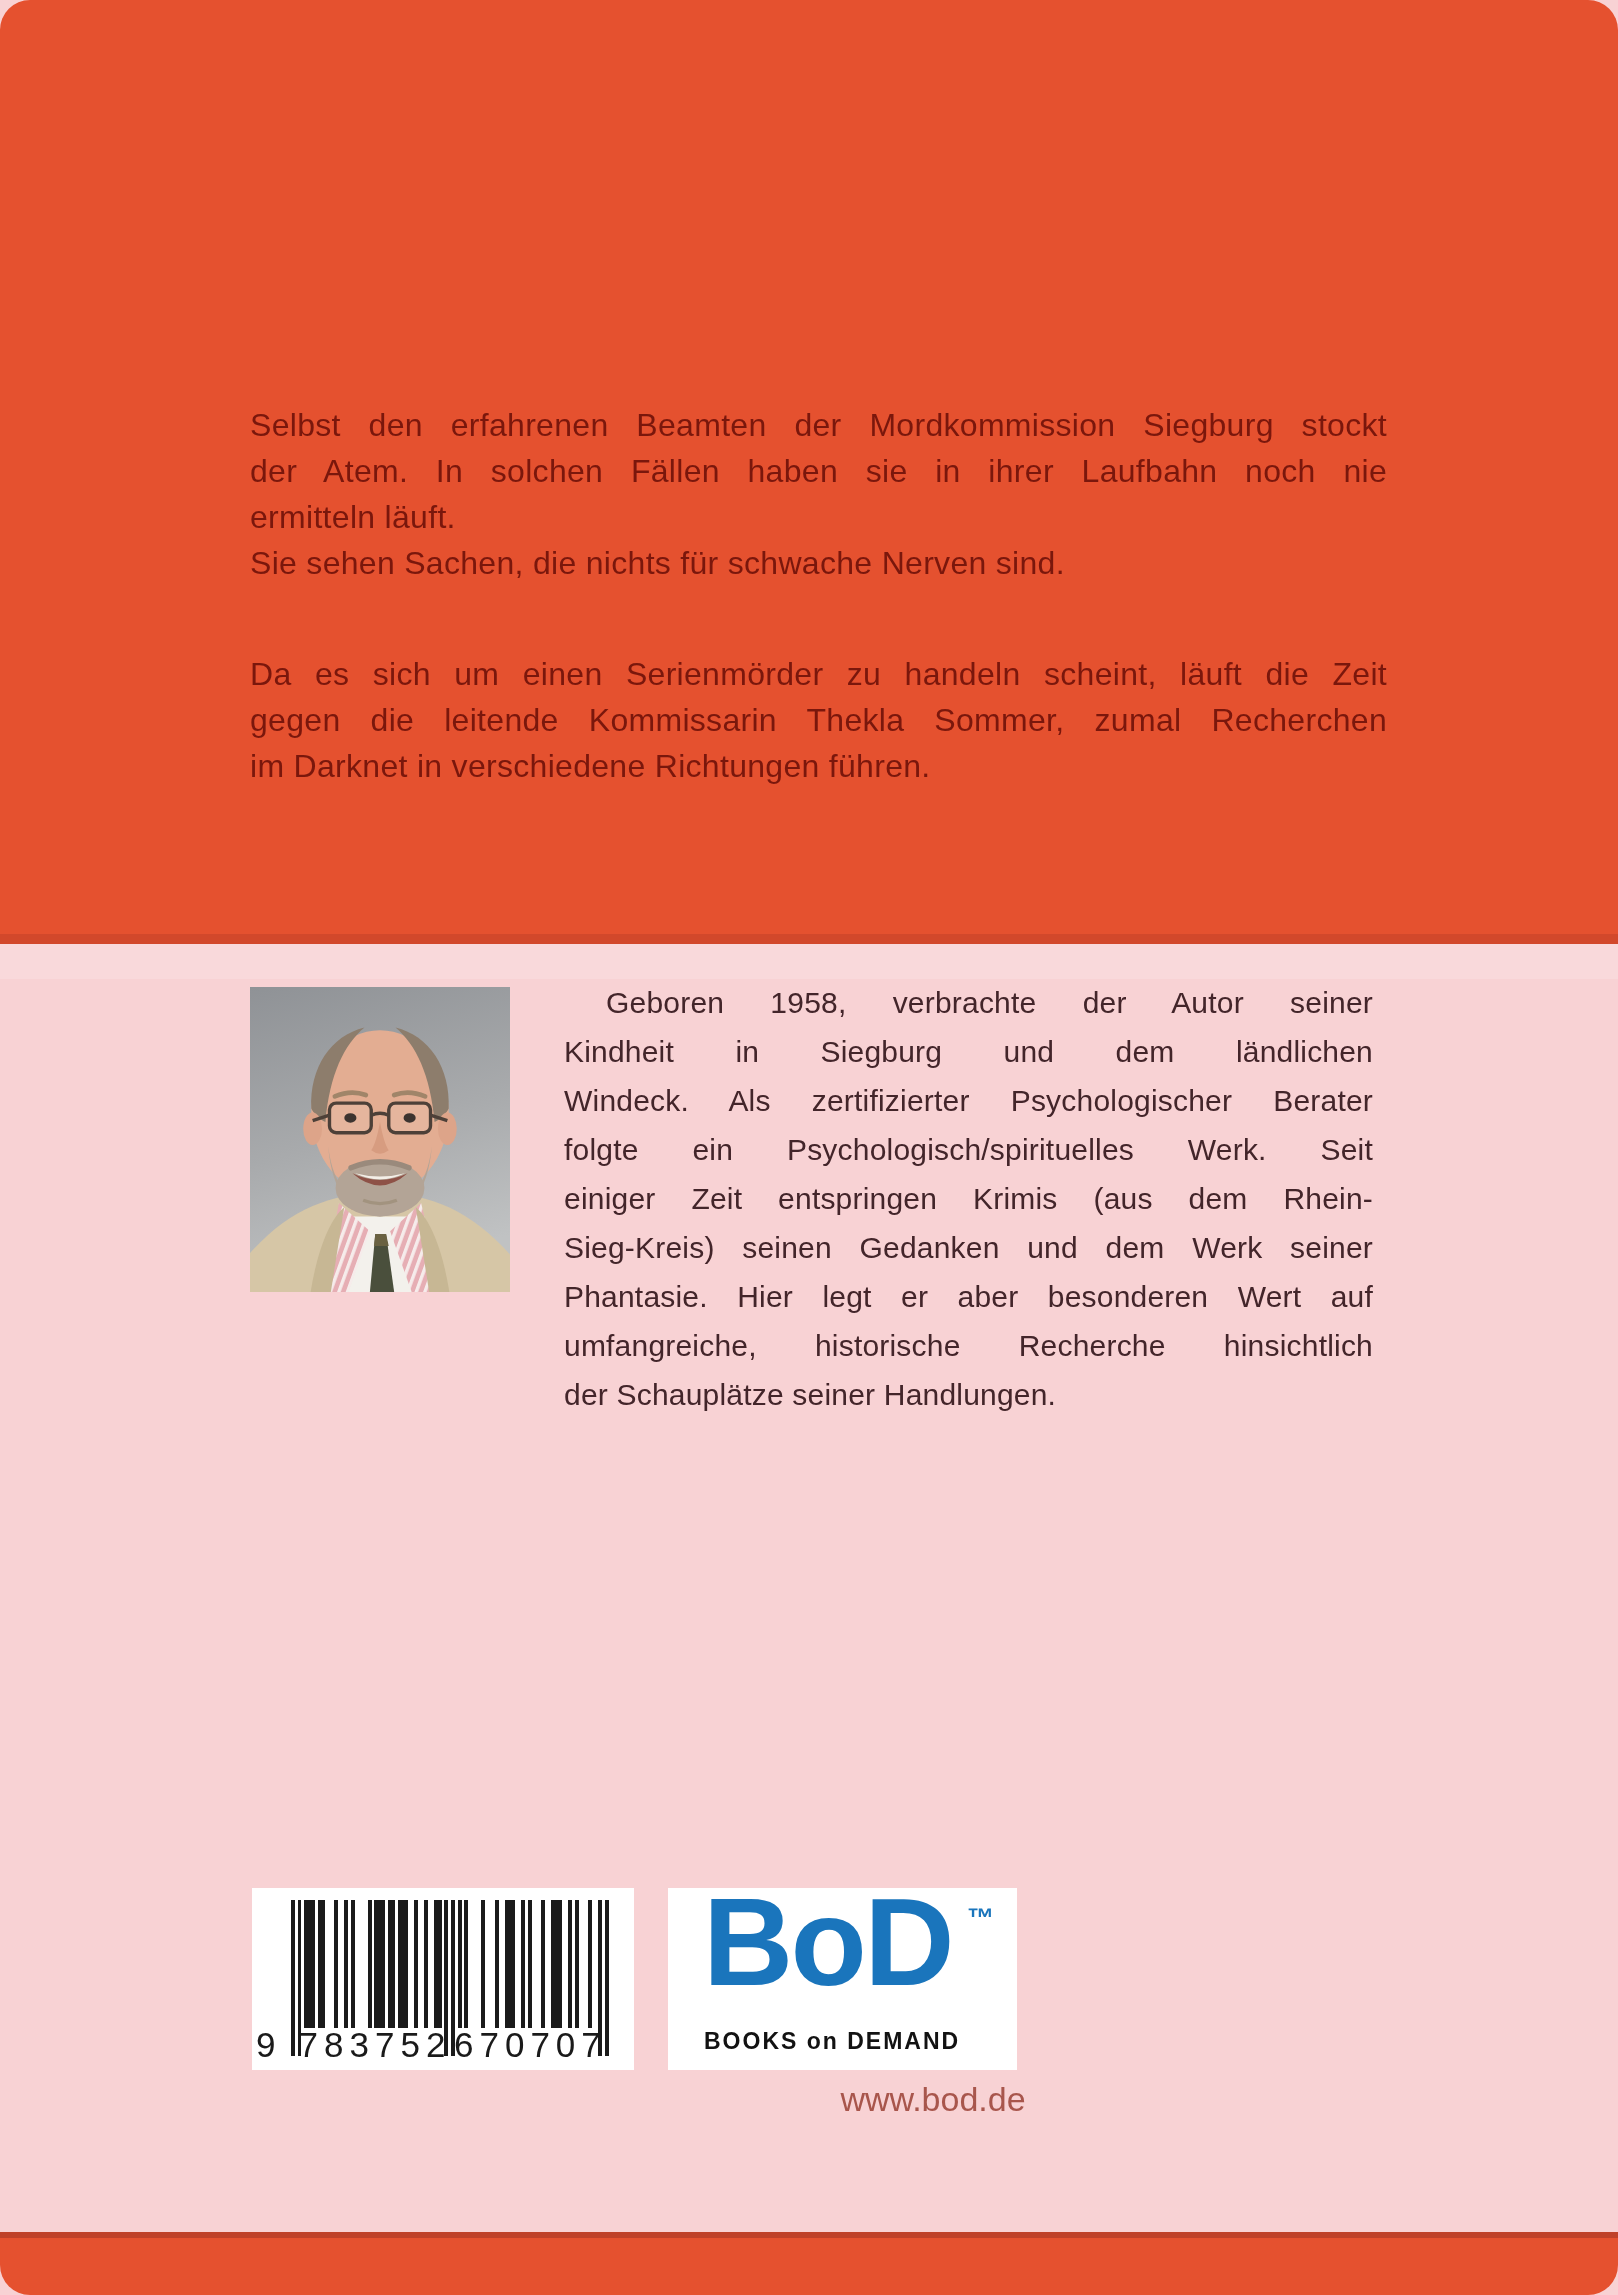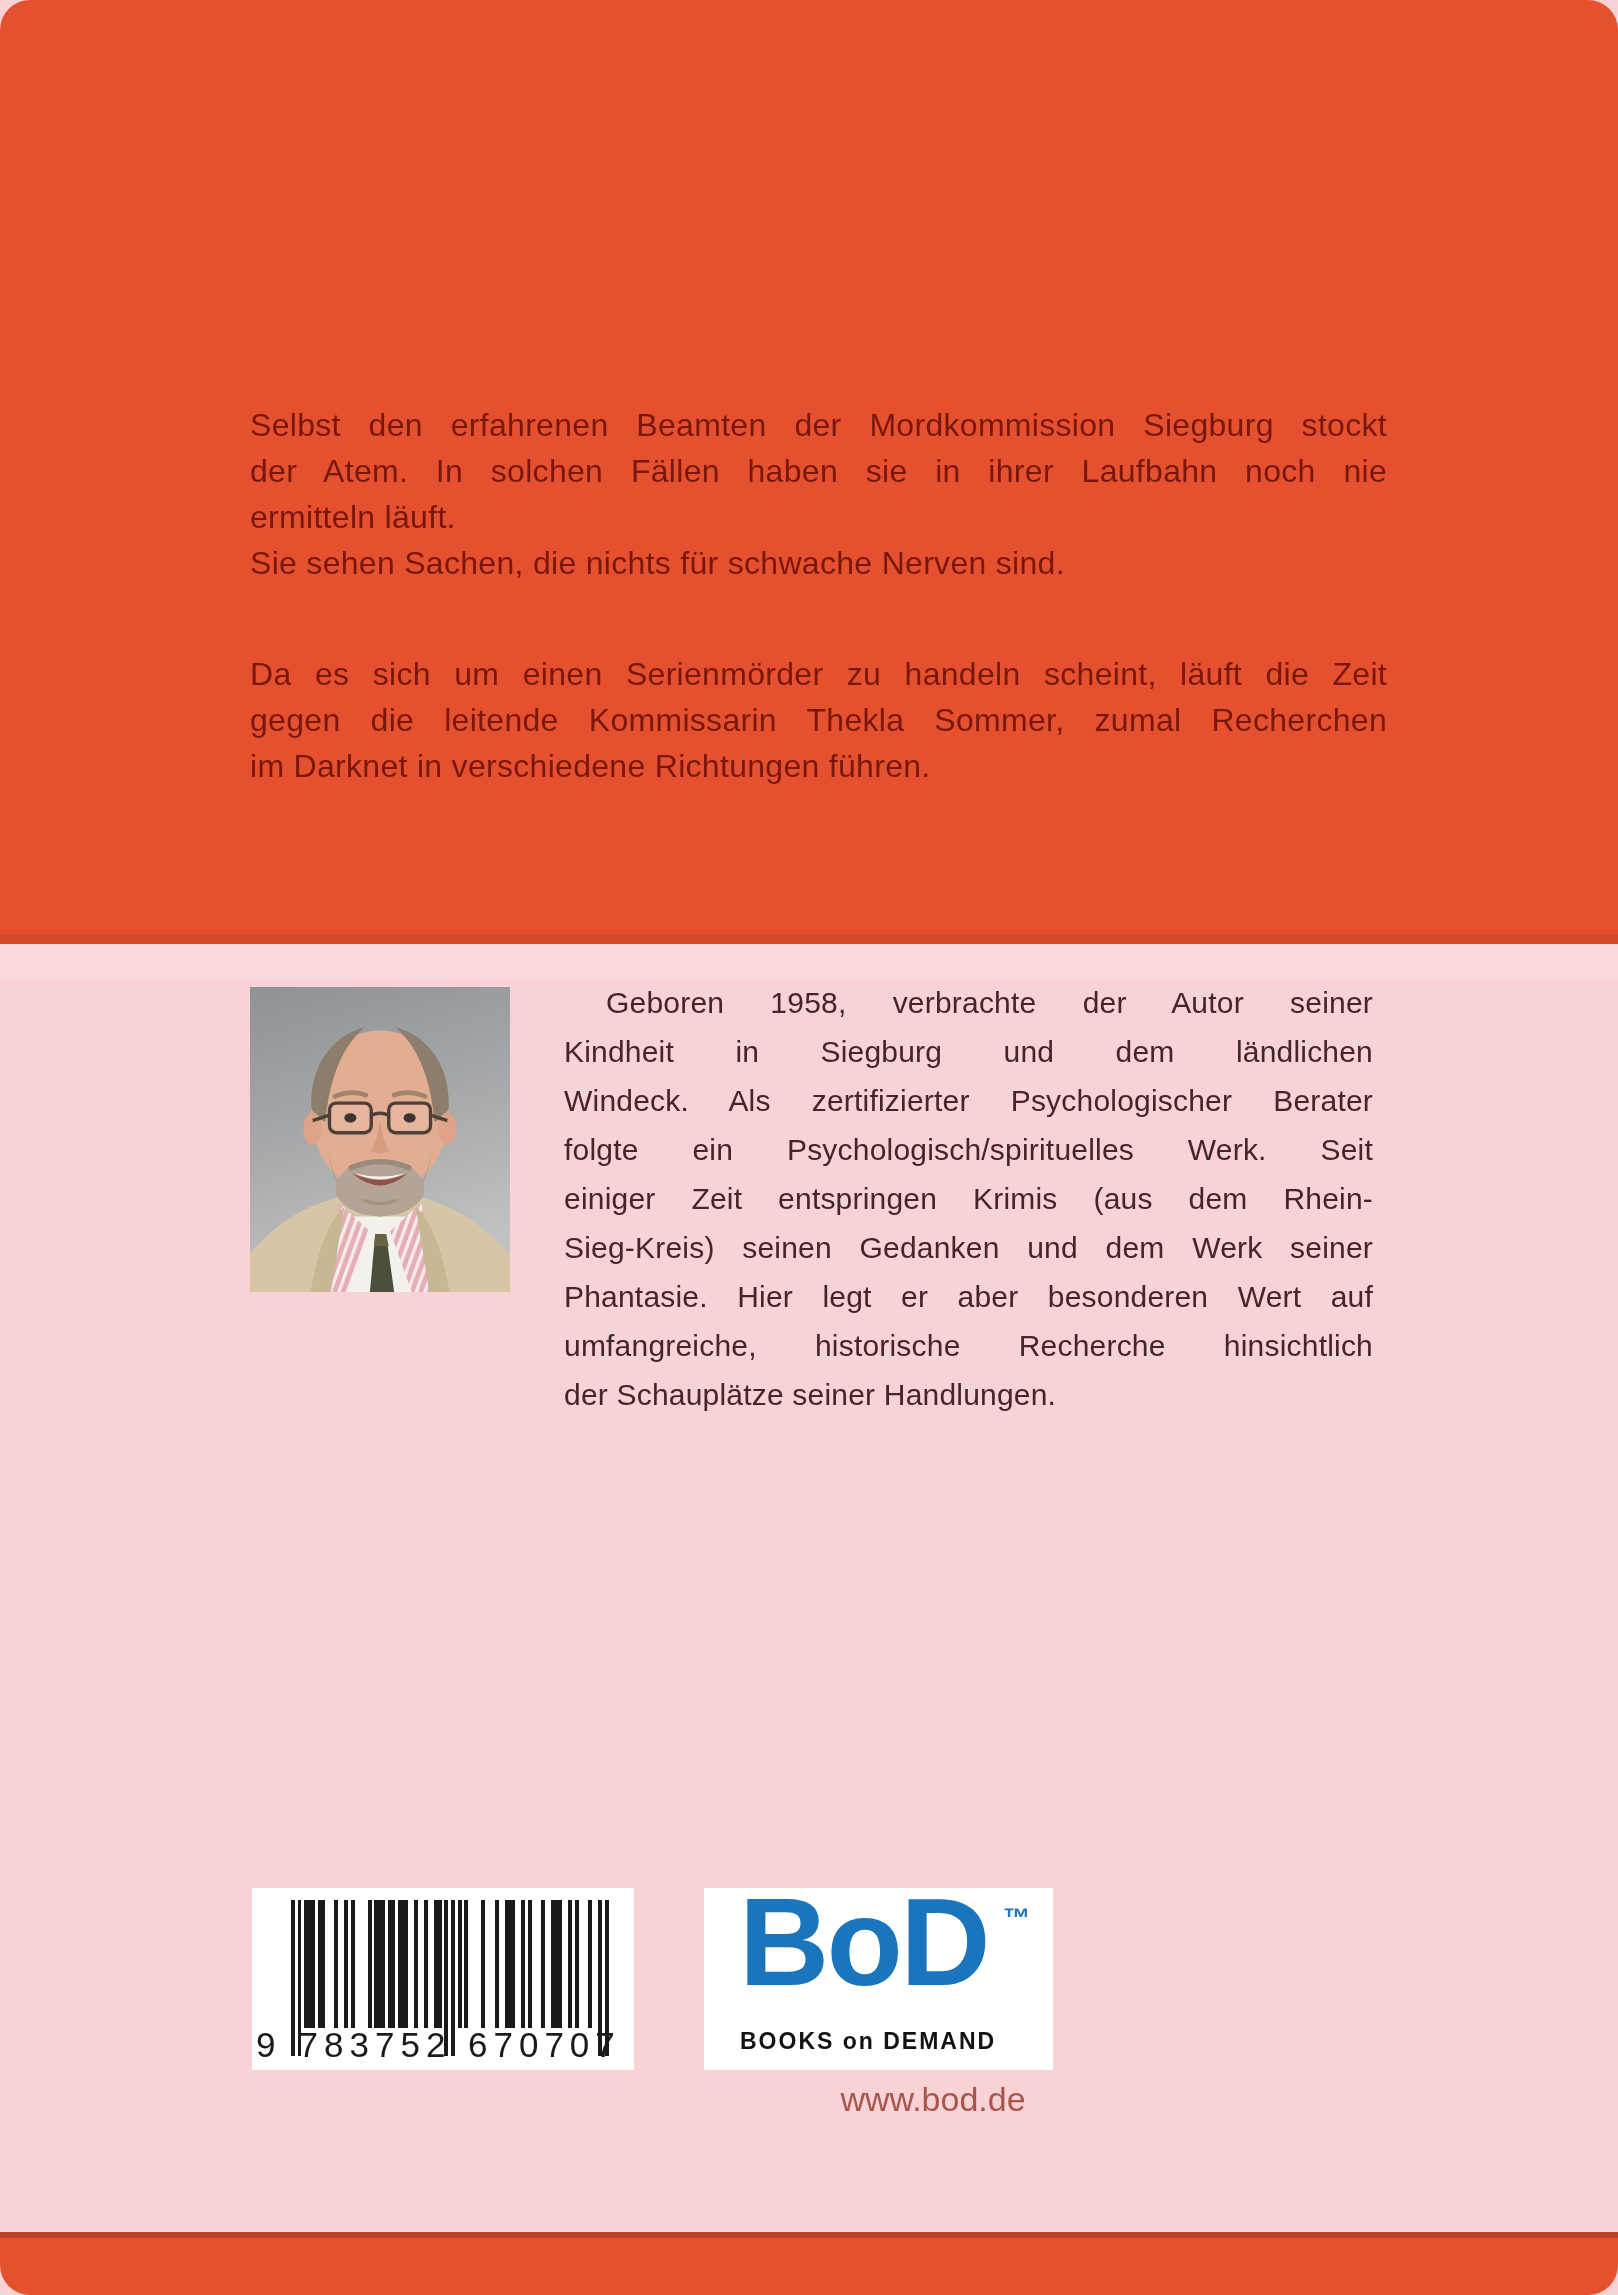--- a/index.html
+++ b/index.html
@@ -56,24 +56,24 @@
     position:absolute; top:0; height:128px; background:#1a1a1a;
   }
   .bc-bar.bc-guard{height:156px;}
   .bc-digit{
     position:absolute; color:#1a1a1a;
     font-size:35px; line-height:35px; letter-spacing:6px;
     font-family:"Liberation Sans", sans-serif;
   }
   .bc-digit-first{left:4px;  top:139px; width:35px;  text-align:left; letter-spacing:0;}
   .bc-digit-g1{   left:45px; top:139px; width:156px; text-align:center;}
-  .bc-digit-g2{   left:216px;top:139px; width:147px; text-align:left;}
+  .bc-digit-g2{   left:202px;top:139px; width:147px; text-align:left;}
   
   .bod-box{
-    position:absolute; left:704px; top:1888px; width:349px; height:182px;
+    position:absolute; left:668px; top:1888px; width:349px; height:182px;
     background:#ffffff;
   }
   .bod-logo-text{
     position:absolute; left:35px; top:-9.4px;
     color:#1a75bc; font-weight:bold; font-size:125px; line-height:125px;
     letter-spacing:-2.7px;
   }
   .bod-logo-tm{
     position:absolute; right:23px; top:15px;
     color:#1a75bc; font-weight:bold; font-size:27px;

